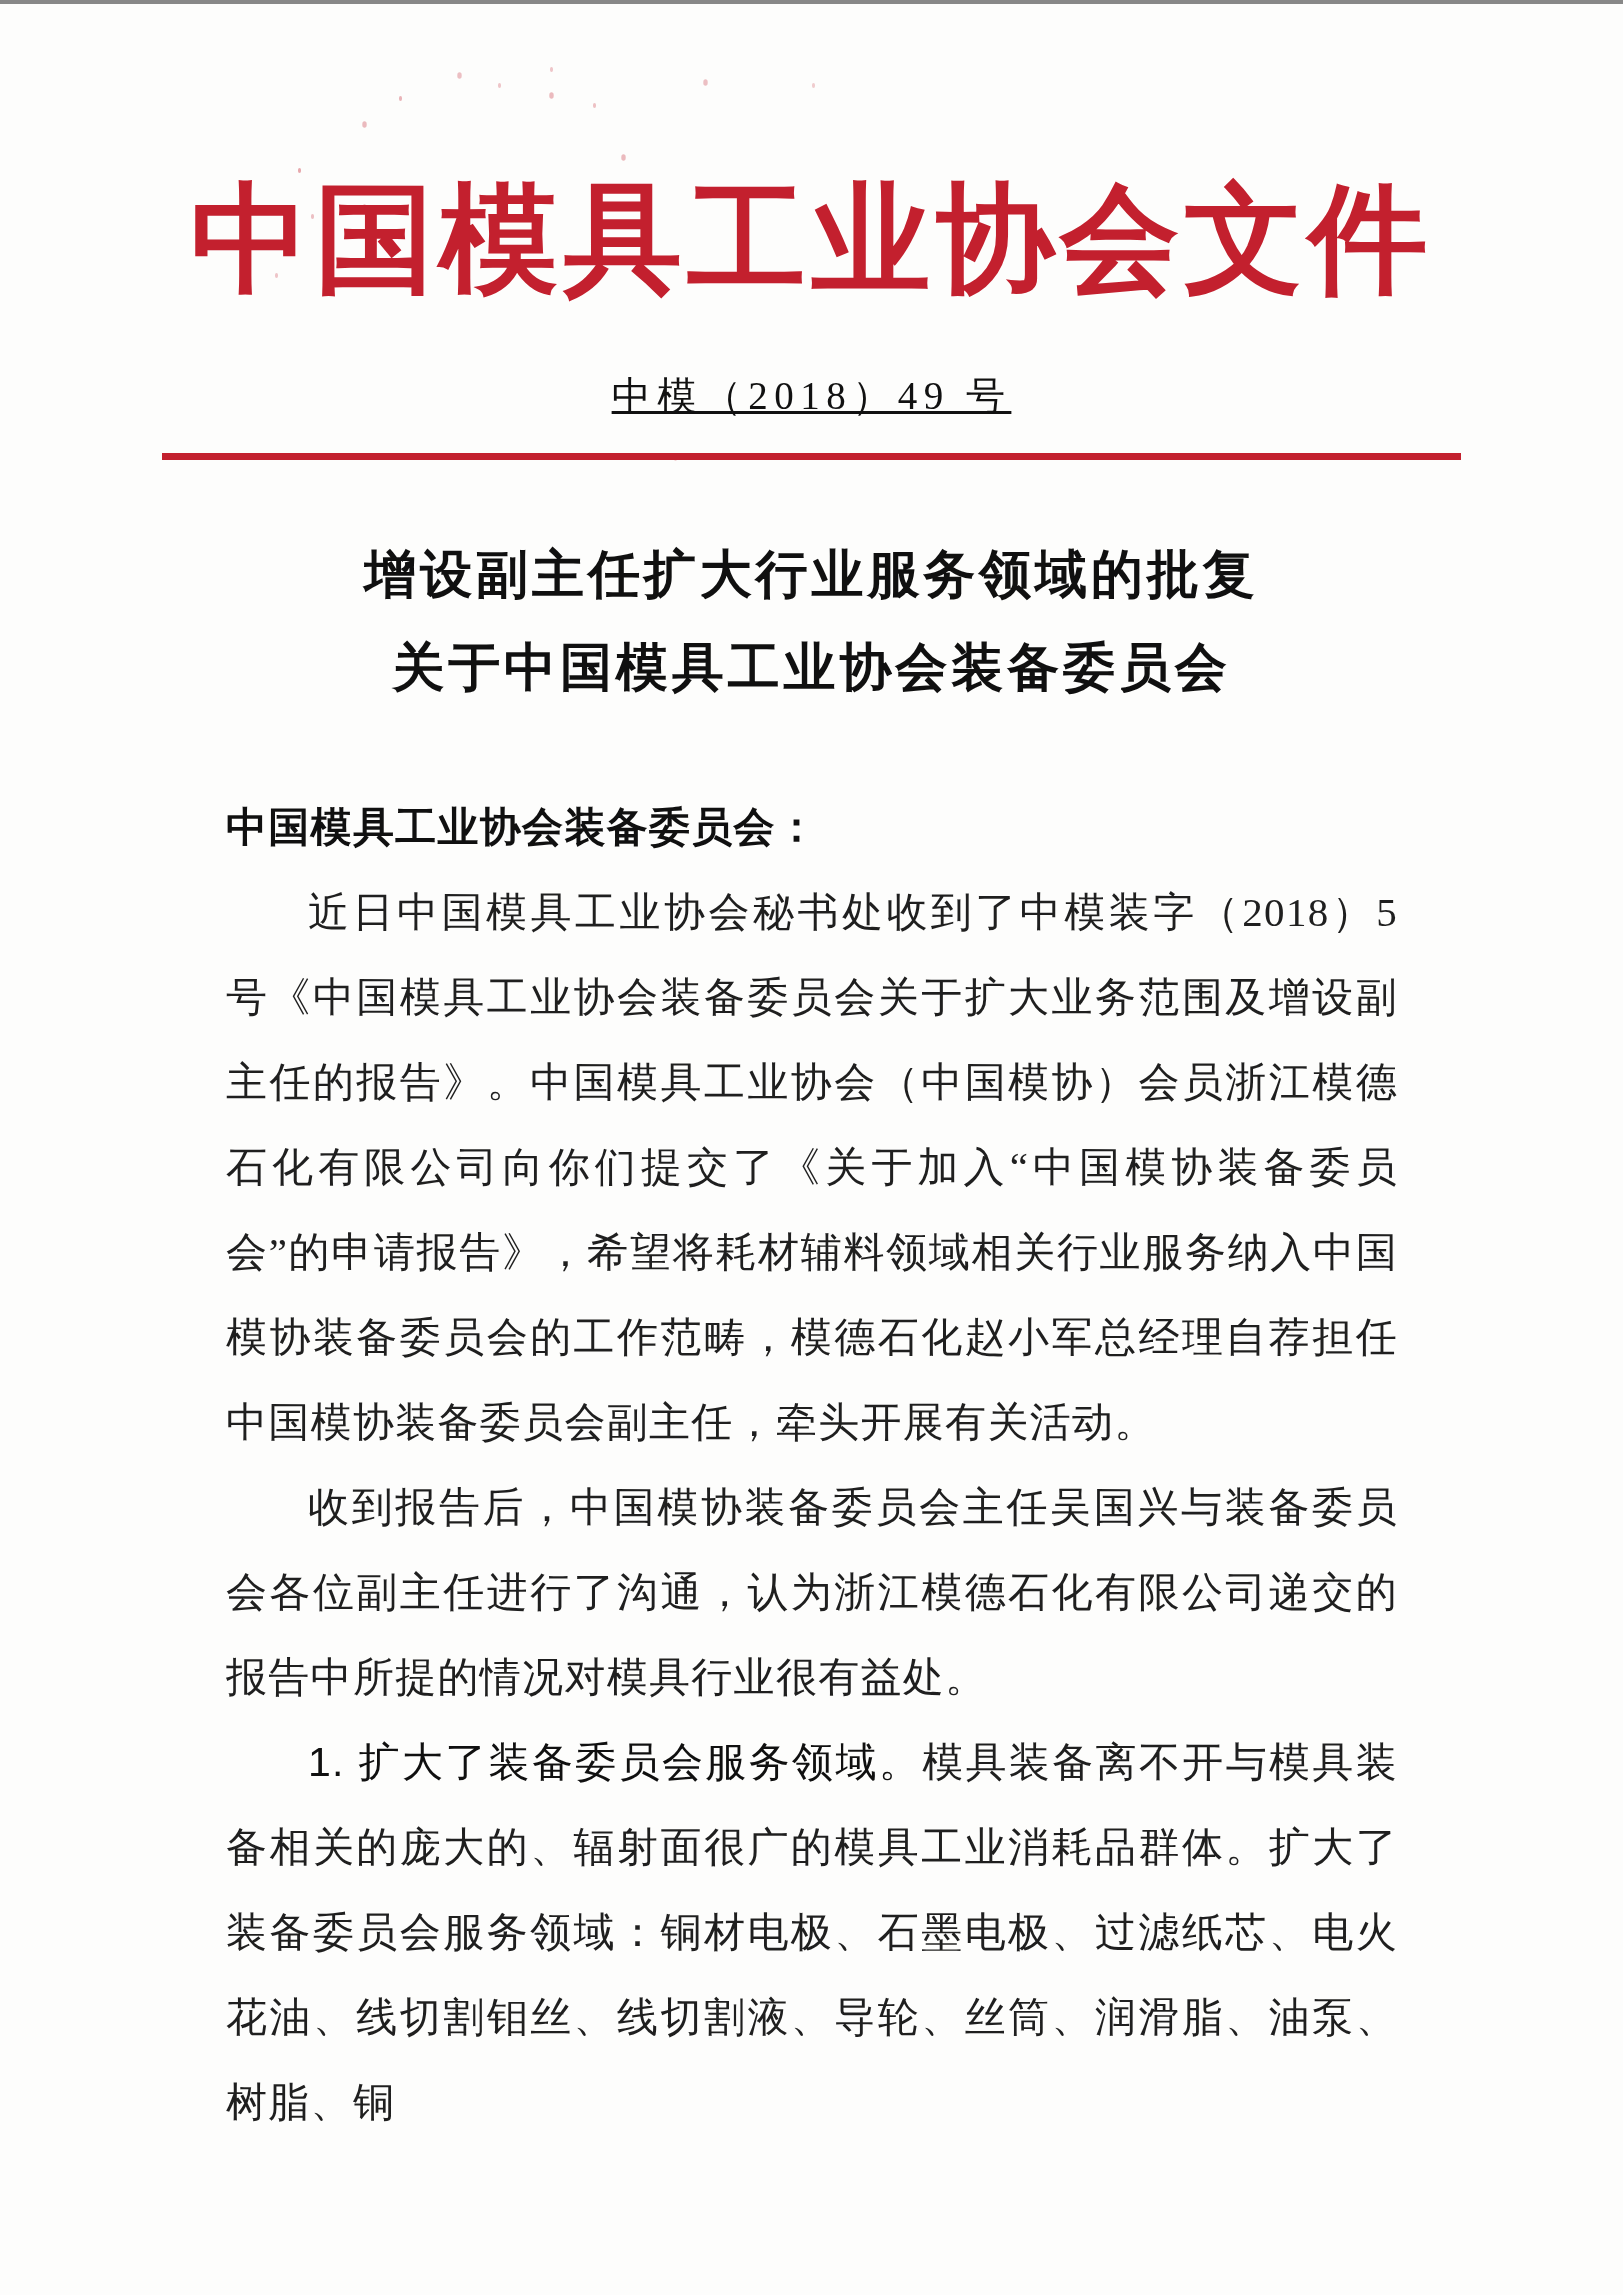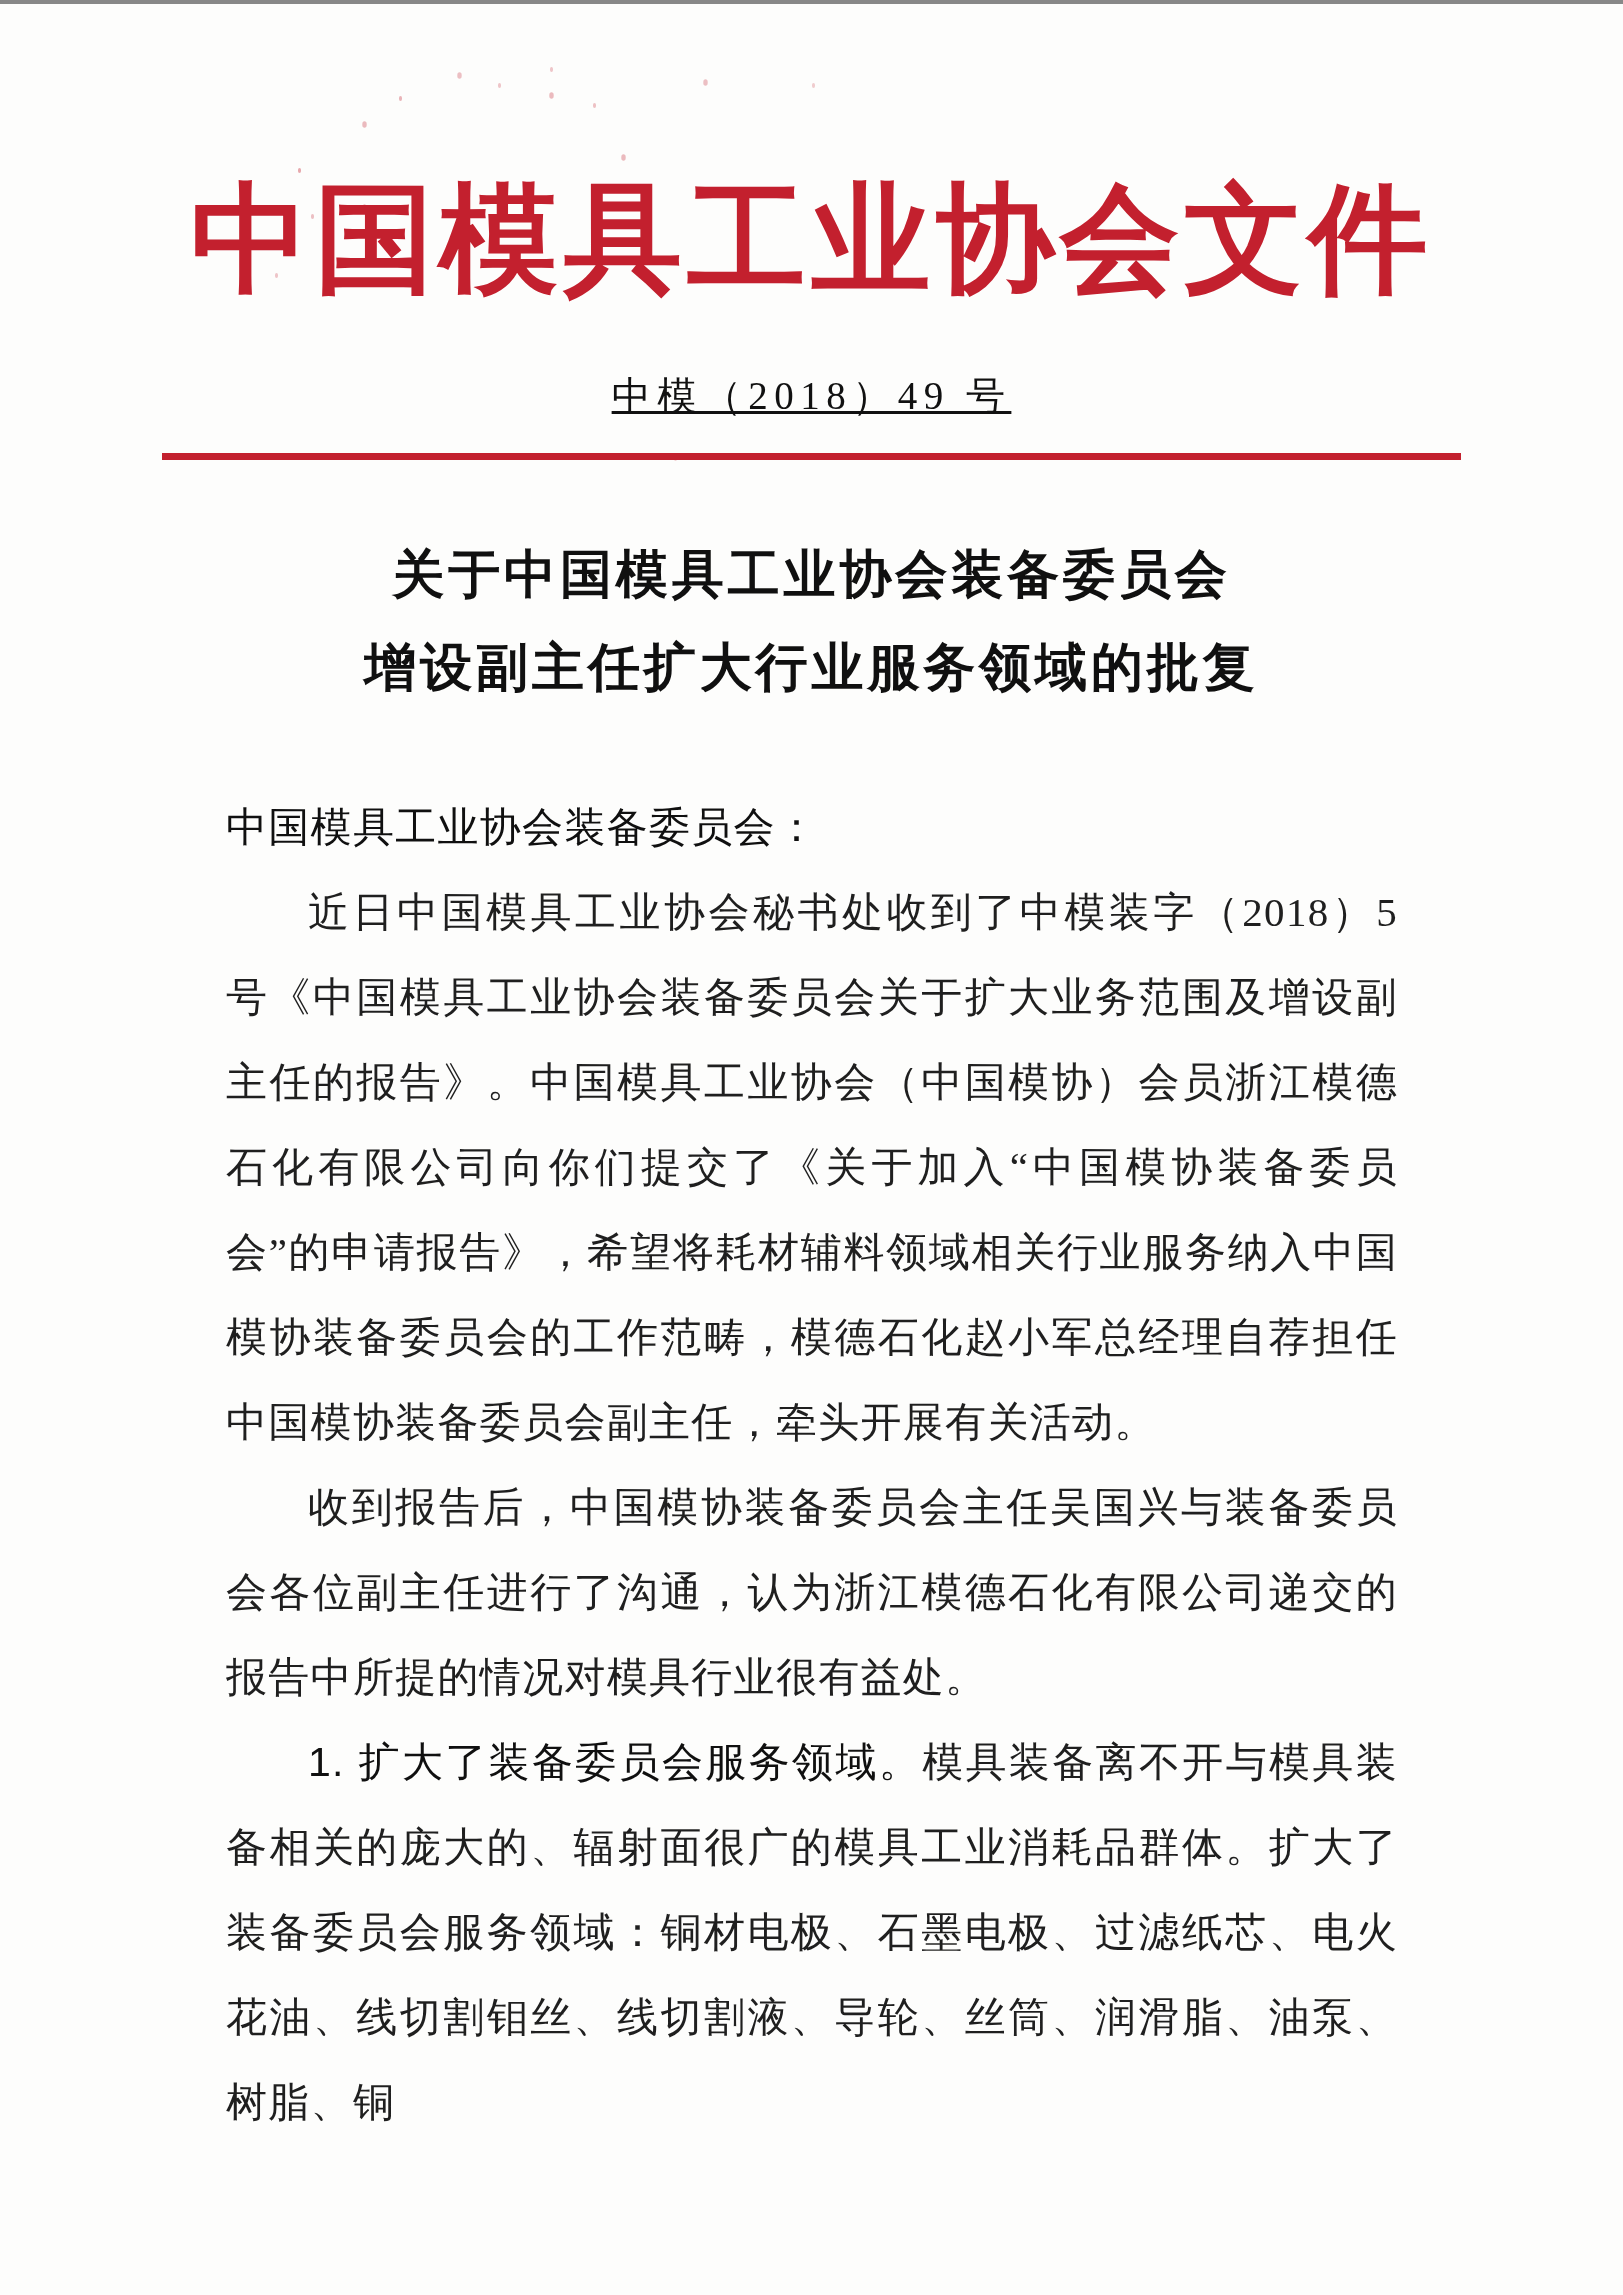--- a/index.html
+++ b/index.html
@@ -81,21 +81,21 @@
     width: 1172px;
     font-size: 41px;
     line-height: 85px;
     letter-spacing: 1.3px;
     text-align: justify;
     text-justify: inter-ideograph;
     color: var(--text, #1f1f1f);
   }
   .addressee {
     font-family: "Liberation Sans", "DejaVu Sans", sans-serif;
-    font-weight: 400;
+    font-weight: 700;
     color: #101010;
   }
   .content p {
     margin: 0;
     text-indent: 82px;
   }
   .lead-bold {
     font-family: "Liberation Sans", "DejaVu Sans", sans-serif;
     font-weight: 400;
     color: #101010;
@@ -108,22 +108,22 @@
 
   <div class="speckles"></div>
 
   <div class="banner">中国模具工业协会文件</div>
 
   <div class="doc-number">中模（2018）49 号</div>
 
   <div class="red-rule"></div>
 
   <div class="doc-title">
+    <div>增设副主任扩大行业服务领域的批复</div>
     <div>关于中国模具工业协会装备委员会</div>
-    <div>增设副主任扩大行业服务领域的批复</div>
   </div>
 
   <div class="content">
     <div class="addressee">中国模具工业协会装备委员会：</div>
 
     <p>近日中国模具工业协会秘书处收到了中模装字（2018）5 号《中国模具工业协会装备委员会关于扩大业务范围及增设副主任的报告》。中国模具工业协会（中国模协）会员浙江模德石化有限公司向你们提交了《关于加入“中国模协装备委员会”的申请报告》，希望将耗材辅料领域相关行业服务纳入中国模协装备委员会的工作范畴，模德石化赵小军总经理自荐担任中国模协装备委员会副主任，牵头开展有关活动。</p>
 
     <p>收到报告后，中国模协装备委员会主任吴国兴与装备委员会各位副主任进行了沟通，认为浙江模德石化有限公司递交的报告中所提的情况对模具行业很有益处。</p>
 
     <p><span class="lead-bold">1. 扩大了装备委员会服务领域。</span><span>模具装备离不开与模具装备相关的庞大的、辐射面很广的模具工业消耗品群体。扩大了装备委员会服务领域：铜材电极、石墨电极、过滤纸芯、电火花油、线切割钼丝、线切割液、导轮、丝筒、润滑脂、油泵、树脂、铜</span></p>

